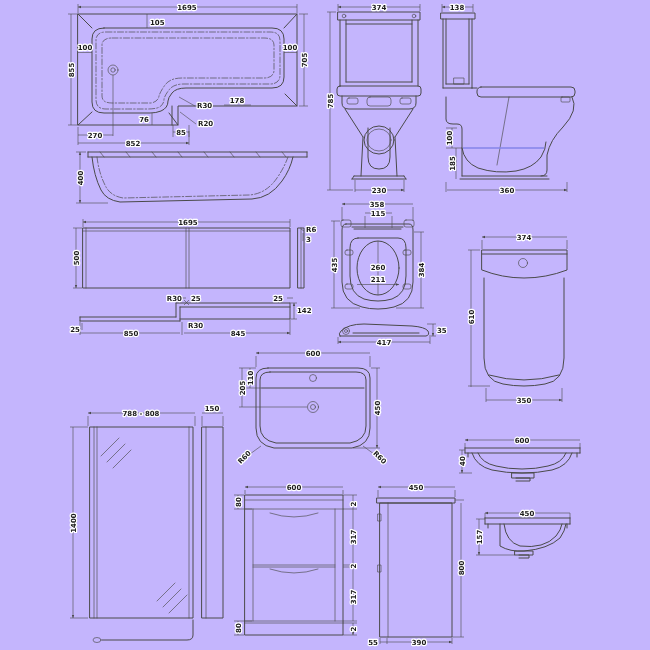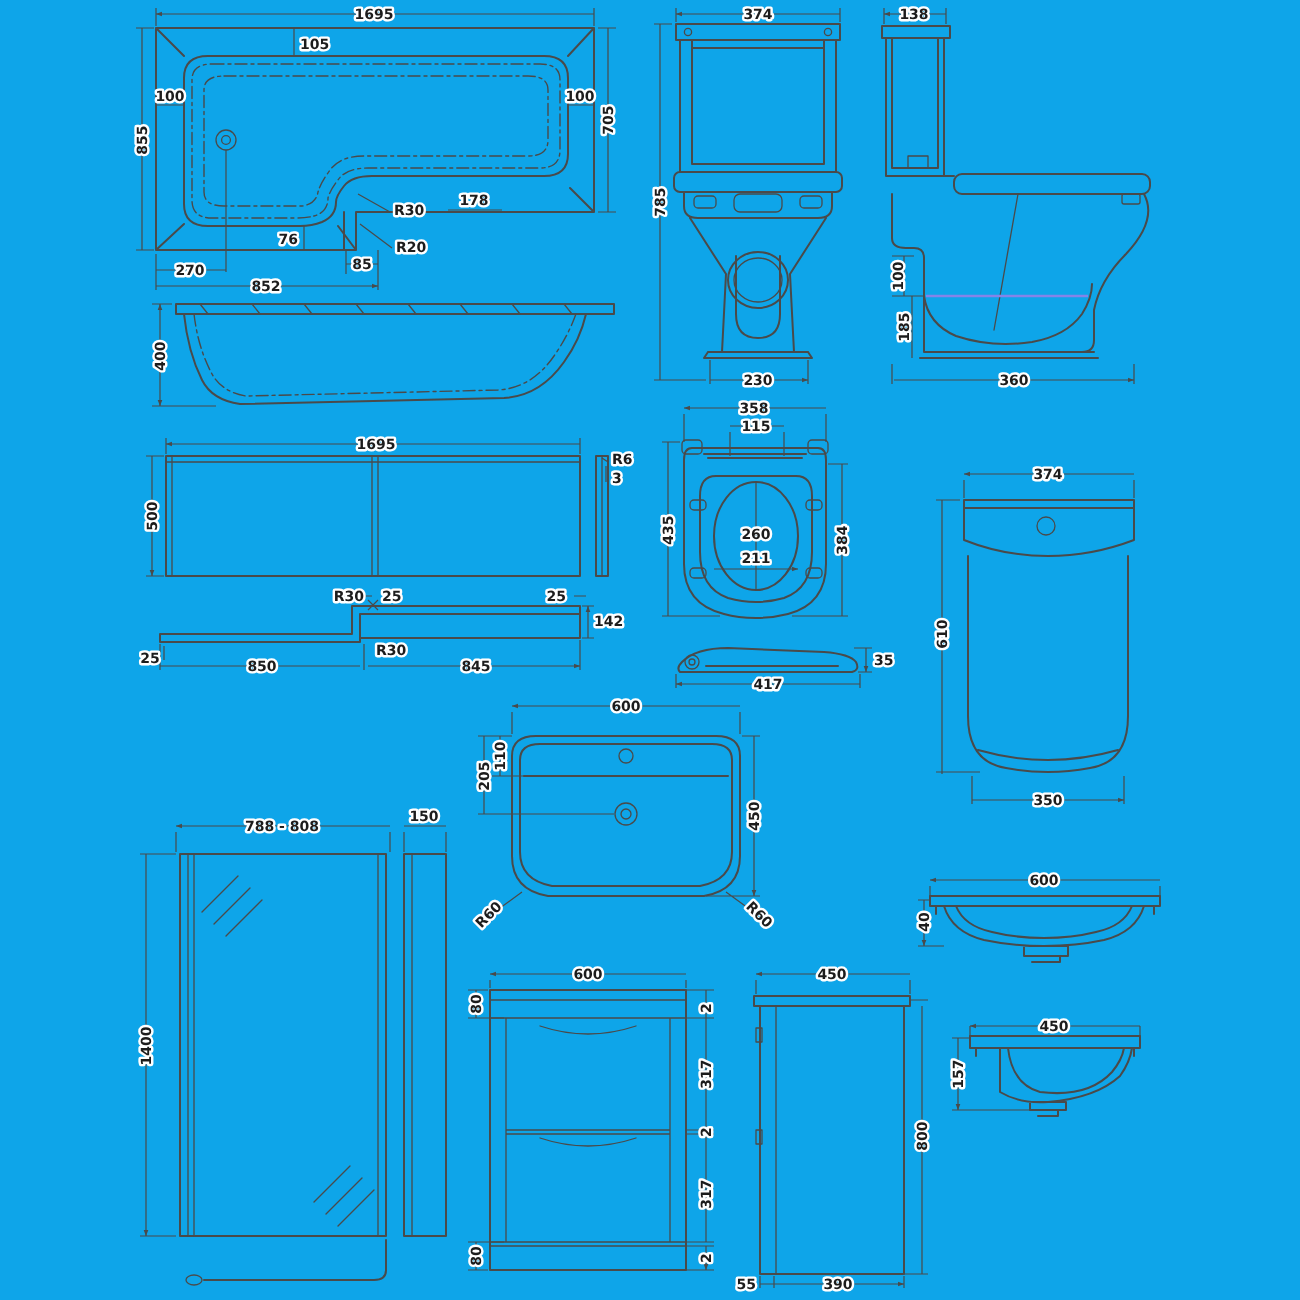--- a/index.html
+++ b/index.html
@@ -1,16 +1,16 @@
 <!DOCTYPE html>
 <html><head>
 <meta charset="utf-8">
 <style>
   html,body{margin:0;padding:0;background:#fff;}
-  #canvas{position:relative;width:650px;height:650px;background:#0ea5e9;overflow:hidden;
+  #canvas{position:relative;width:650px;height:650px;background:#c4b5fd;overflow:hidden;
           font-family:"DejaVu Sans",sans-serif;}
   svg{display:block;}
   .ln{fill:none;stroke:#4a4a4a;stroke-width:1;stroke-linecap:round;stroke-linejoin:round;}
   .thin{stroke-width:.65;}
   .dim{fill:none;stroke:#4a4a4a;stroke-width:.6;}
   .dd{stroke-dasharray:6 2 1.5 2;stroke-width:.7;}
   .water{fill:none;stroke:#8484e8;stroke-width:1.3;}
   .arr{marker-start:url(#a1);marker-end:url(#a1);}
   text{font:bold 7px "DejaVu Sans",sans-serif;fill:#1c1c1c;text-anchor:middle;
        paint-order:stroke;stroke:#ffffff;stroke-width:2.4px;stroke-linejoin:round;}

